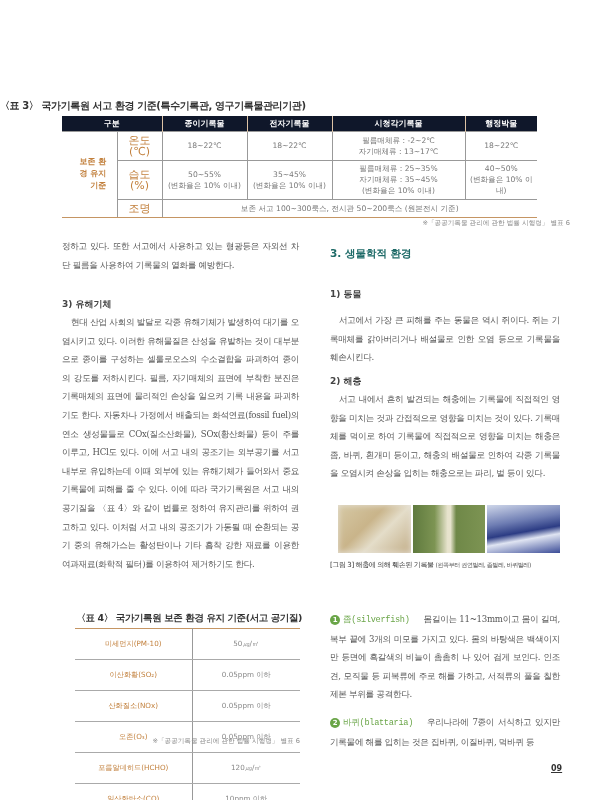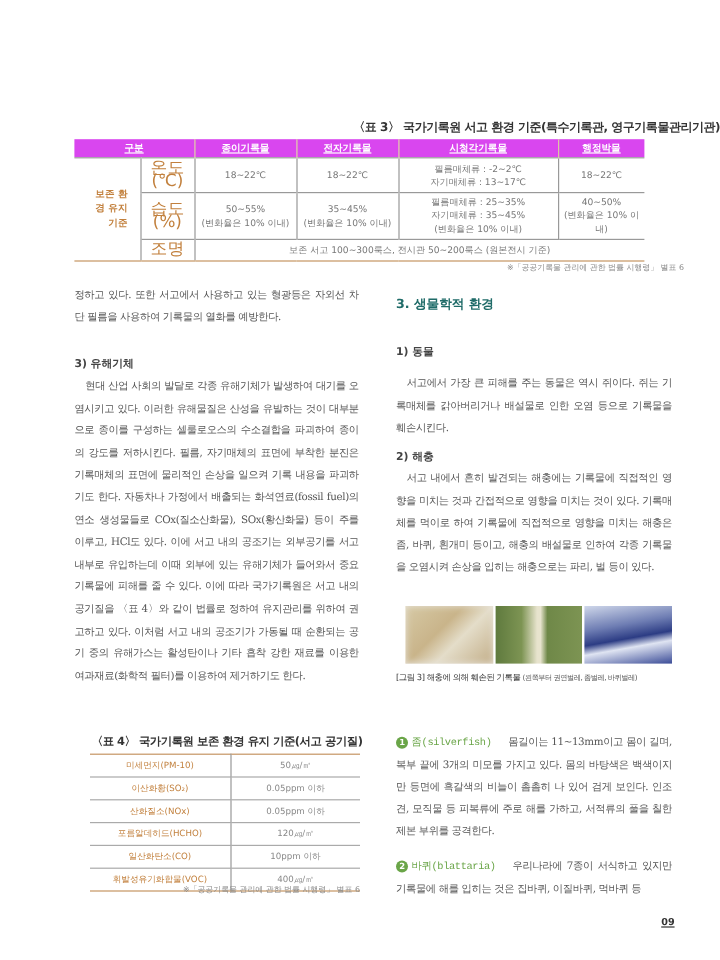--- a/index.html
+++ b/index.html
@@ -1,26 +1,26 @@
 <!DOCTYPE html>
 <html><head>
 <meta charset="utf-8">
 <style>
   * { box-sizing: border-box; margin: 0; padding: 0; }
   html, body { width: 600px; height: 800px; background: #ffffff; overflow: hidden; }
   body { position: relative; font-family: "DejaVu Sans", "Liberation Sans", sans-serif; color: #555; }
 
-  .t3-title { position: absolute; top: 99px; left: 0; width: 600px; text-align: right; font-size: 10px; font-weight: bold; color: #333; letter-spacing: -0.4px; }
+  .t3-title { position: absolute; top: 99px; left: 0; width: 600px; text-align: left; font-size: 10px; font-weight: bold; color: #333; letter-spacing: -0.4px; }
 
   table.t3 { position: absolute; top: 116px; left: 62px; width: 475px; border-collapse: collapse; font-size: 7.6px; color: #777; table-layout: fixed; }
-  table.t3 th { background: #d946ef; color: #fff; font-weight: bold; height: 15px; font-size: 8px; border-left: 1px solid #ddc3a5; text-decoration: underline; }
+  table.t3 th { background: #0f172a; color: #fff; font-weight: bold; height: 15px; font-size: 8px; border-left: 1px solid #ddc3a5; }
   table.t3 th:first-child { border-left: none; }
   table.t3 td { text-align: center; border-top: 1px solid #999; border-left: 1px solid #999; line-height: 11px; padding: 1px 2px; }
   table.t3 td.first { border-left: none; color: #c2803d; font-weight: bold; font-size: 8px; }
-  table.t3 td.sub { color: #c2803d; font-size: 14px; }
+  table.t3 td.sub { color: #c2803d; font-size: 11px; }
   table.t3 tr.last td { border-bottom: 1.5px solid #c59563; }
 
   .t3-source { position: absolute; top: 219px; right: 30px; font-size: 6.6px; color: #888; }
 
   .col { position: absolute; font-size: 8.6px; line-height: 18.6px; color: #555; letter-spacing: -0.3px; font-family: "DejaVu Serif", "Liberation Serif", serif; text-align: justify; }
   .col p { text-indent: 9px; }
   .col p.noindent { text-indent: 0; }
   .sub-head { font-family: "DejaVu Sans", sans-serif; font-weight: bold; font-size: 9px; color: #444; line-height: 18px; }
 
   #left1 { top: 237px; left: 62px; width: 237px; }
@@ -43,21 +43,21 @@
   .fig-caption .small { font-size: 6px; color: #555; }
 
   .insect-label { font-family: Liberation Mono, monospace; color: #6aa548; font-size: 8.6px; margin-right: 14px; }
   .num-circle { display: inline-block; width: 10px; height: 10px; border-radius: 50%; background: #6aa548; color: #fff; font-size: 7px; line-height: 10px; text-align: center; font-weight: bold; margin-right: 3px; vertical-align: 0px; text-indent: 0; font-family: "DejaVu Sans", sans-serif; }
 
   #right3 { top: 610px; left: 330px; width: 230px; }
   #right4 { top: 713px; left: 330px; width: 230px; }
 
   .t4-title { position: absolute; top: 612px; left: 62px; width: 240px; text-align: right; font-size: 9.5px; font-weight: bold; color: #333; letter-spacing: -0.4px; }
   table.t4 { position: absolute; top: 628px; left: 75px; width: 225px; border-collapse: collapse; font-size: 7.2px; table-layout: fixed; }
-  table.t4 td { height: 19px; text-align: center; border-bottom: 1px solid #aaa; }
+  table.t4 td { height: 31px; text-align: center; border-bottom: 1px solid #aaa; }
   table.t4 tr:first-child td { border-top: 1.5px solid #c59563; }
   table.t4 tr:last-child td { border-bottom: 1.5px solid #c59563; }
   table.t4 td.k { color: #c2803d; border-right: 1px solid #999; }
   table.t4 td.v { color: #888; }
   .t4-source { position: absolute; top: 737px; left: 150px; width: 150px; text-align: right; font-size: 6.6px; color: #888; }
 
   .page-num { position: absolute; top: 764px; left: 551px; font-size: 8px; font-weight: bold; color: #333; text-decoration: underline; }
 </style>
 </head>
 <body>
@@ -141,20 +141,24 @@
       </tr>
   <tr>
         <td class="k">이산화황(SO₂)</td>
         <td class="v">0.05ppm 이하</td>
       </tr>
   <tr>
         <td class="k">산화질소(NOx)</td>
         <td class="v">0.05ppm 이하</td>
       </tr>
   <tr>
+        <td class="k">오존(O₃)</td>
+        <td class="v">0.05ppm 이하</td>
+      </tr>
+  <tr>
         <td class="k">포름알데히드(HCHO)</td>
         <td class="v">120㎍/㎥</td>
       </tr>
   <tr>
         <td class="k">일산화탄소(CO)</td>
         <td class="v">10ppm 이하</td>
       </tr>
   <tr>
         <td class="k">휘발성유기화합물(VOC)</td>
         <td class="v">400㎍/㎥</td>

